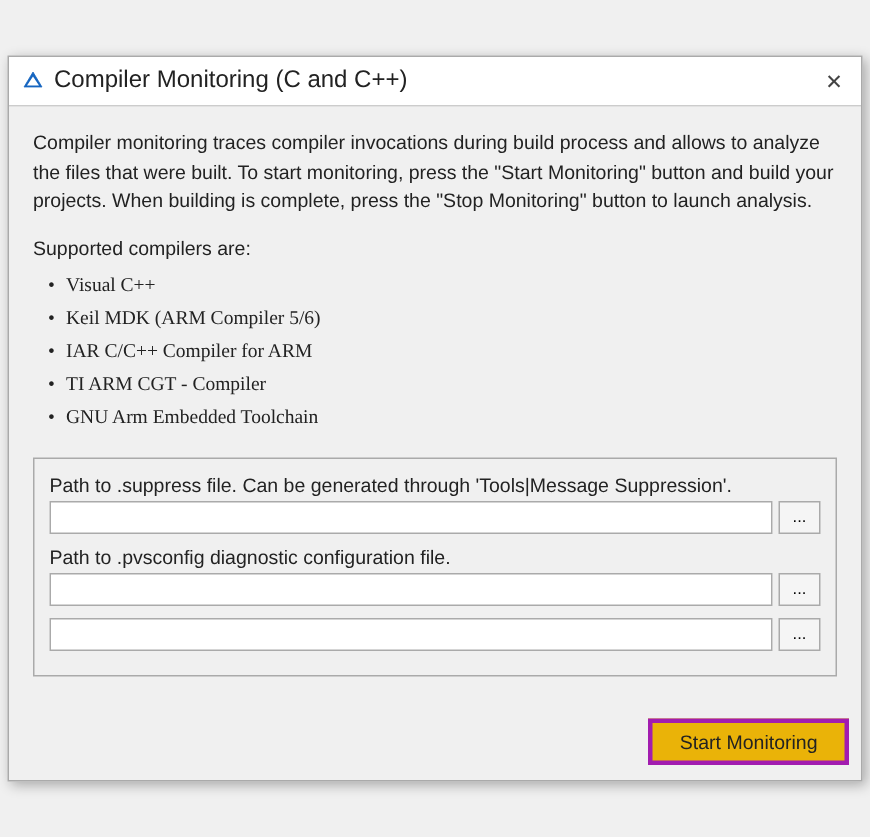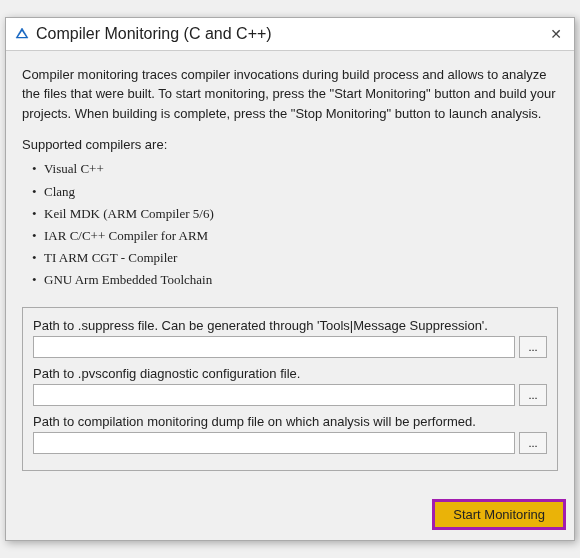--- a/index.html
+++ b/index.html
@@ -174,21 +174,20 @@
     <span class="title-bar-text">Compiler Monitoring (C and C++)</span>
     <div class="close-btn">✕</div>
   </div>
 
   <div class="content">
     <p class="description">Compiler monitoring traces compiler invocations during build process and allows to analyze the files that were built. To start monitoring, press the "Start Monitoring" button and build your projects. When building is complete, press the "Stop Monitoring" button to launch analysis.</p>
 
     <p class="supported-label">Supported compilers are:</p>
     <ul class="compiler-list">
     <li>Visual C++</li>
-        <li>Clang</li>
         <li>Keil MDK (ARM Compiler 5/6)</li>
         <li>IAR C/C++ Compiler for ARM</li>
         <li>TI ARM CGT - Compiler</li>
         <li>GNU Arm Embedded Toolchain</li>
       </ul>
 
     <div class="options-group">
     <div class="field-block">
           <span class="field-label">Path to .suppress file. Can be generated through 'Tools|Message Suppression'.</span>
           <div class="field-row">
@@ -197,21 +196,20 @@
           </div>
         </div>
         <div class="field-block">
           <span class="field-label">Path to .pvsconfig diagnostic configuration file.</span>
           <div class="field-row">
             <input type="text" class="field-input" placeholder="" style="">
             <button class="browse-btn">...</button>
           </div>
         </div>
         <div class="field-block">
-          <span class="field-label">Path to compilation monitoring dump file on which analysis will be performed.</span>
           <div class="field-row">
             <input type="text" class="field-input" placeholder="" style="">
             <button class="browse-btn">...</button>
           </div>
         </div>
       </div>
   </div>
 
   <div class="footer">
     <button class="start-btn">Start Monitoring</button>

